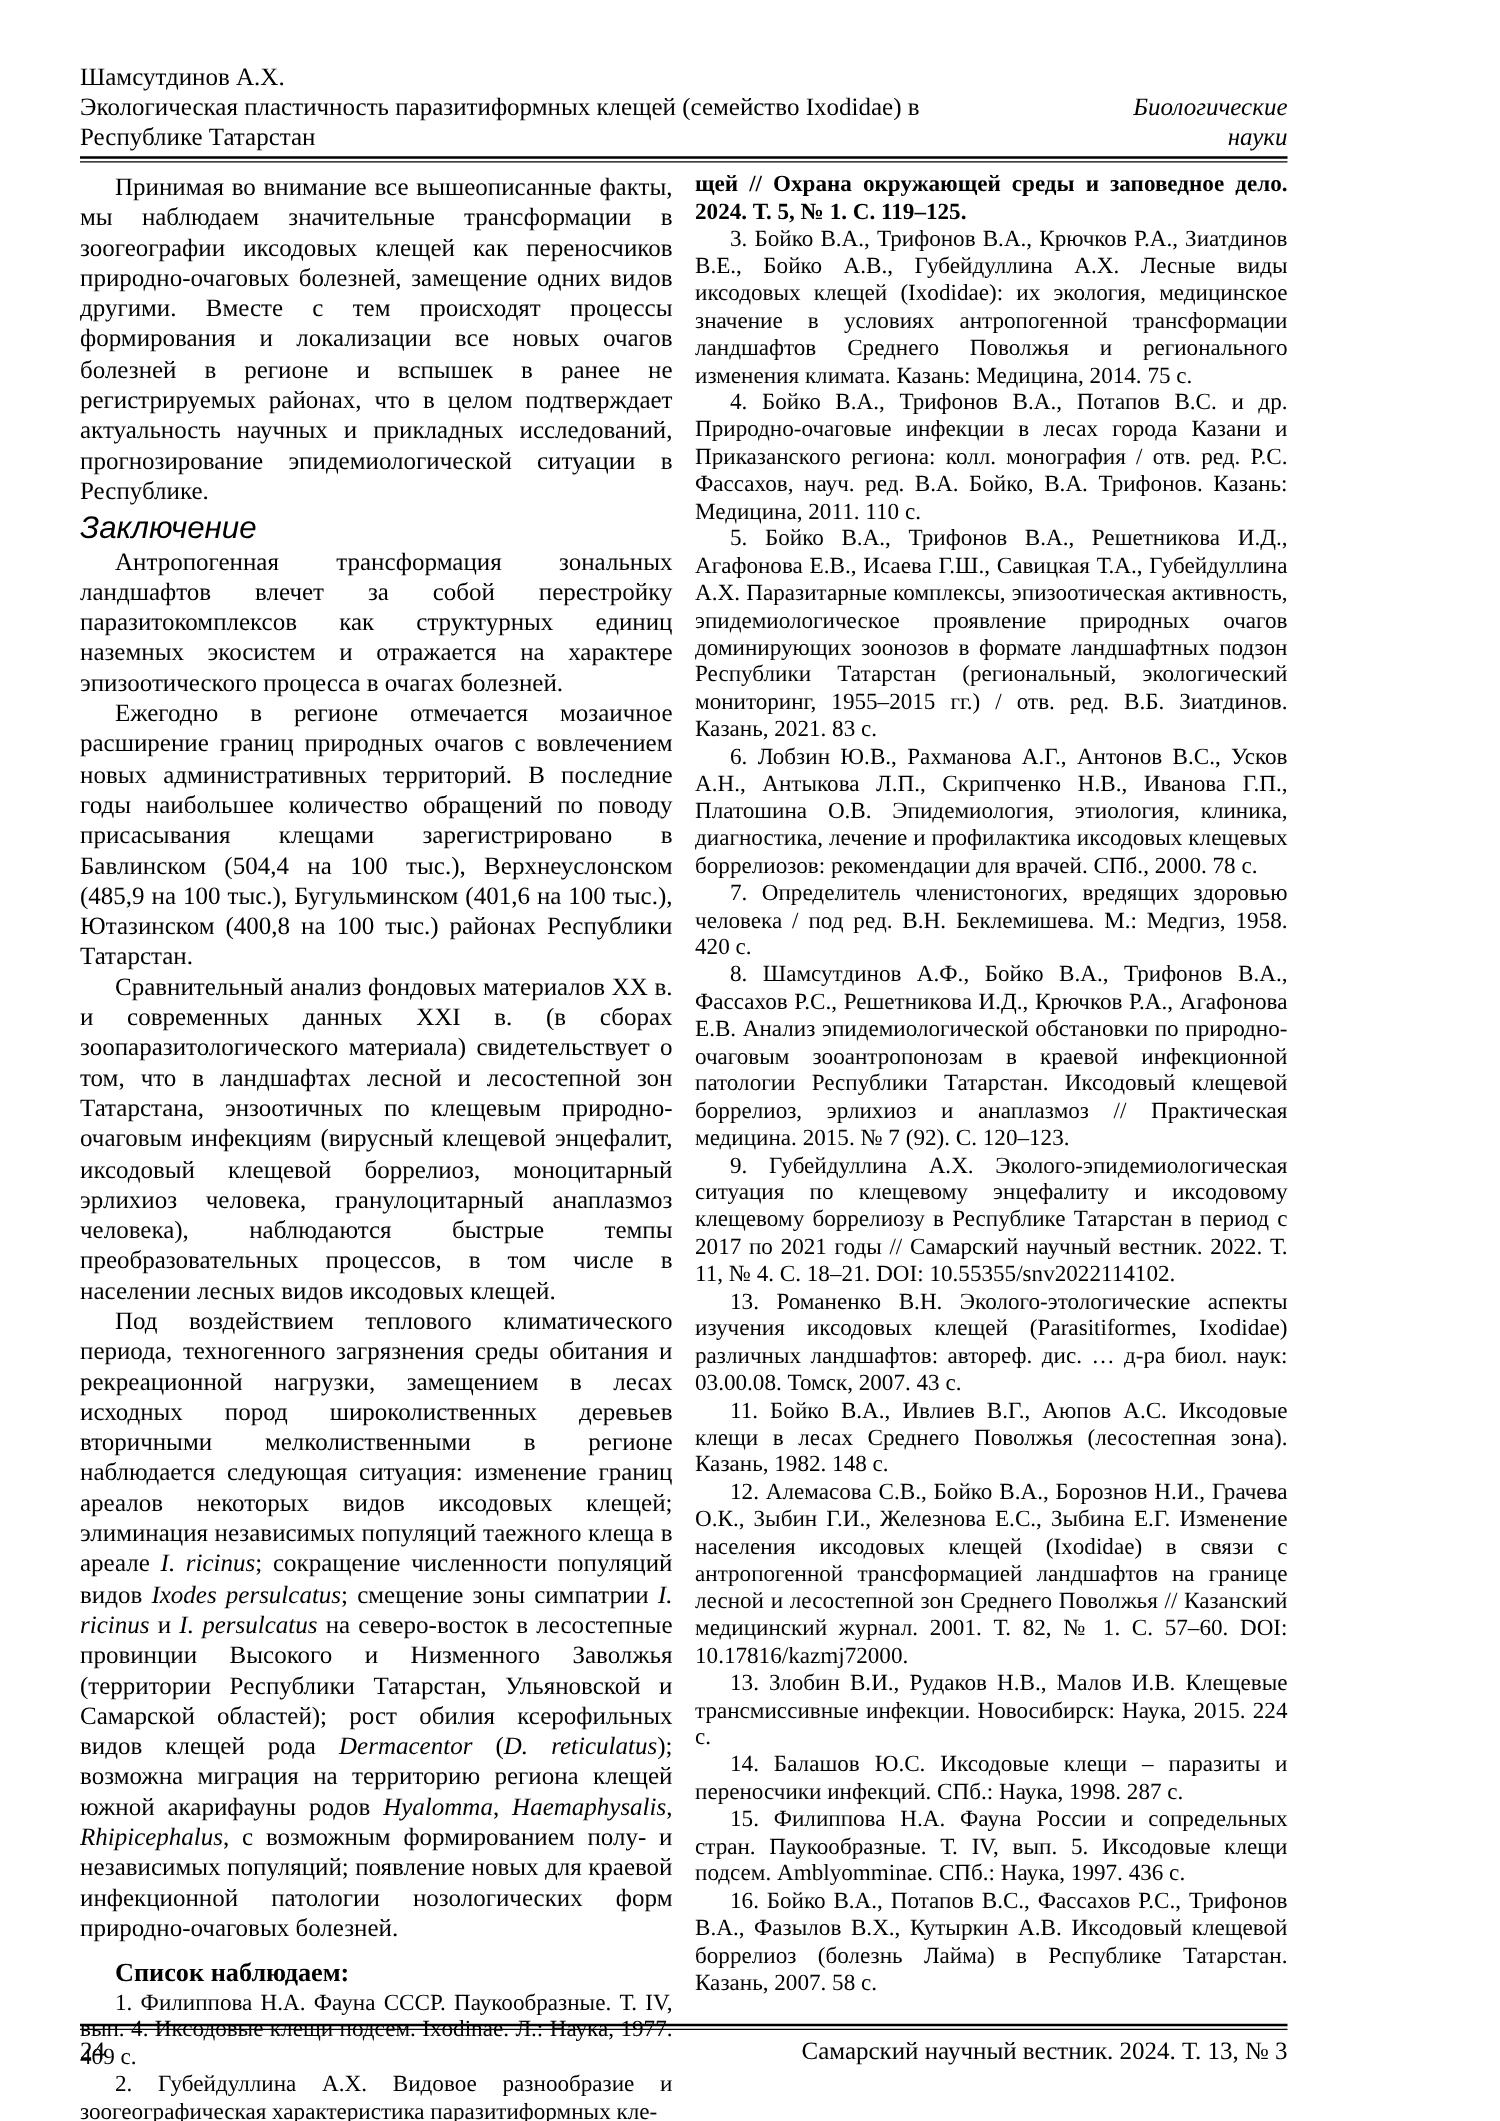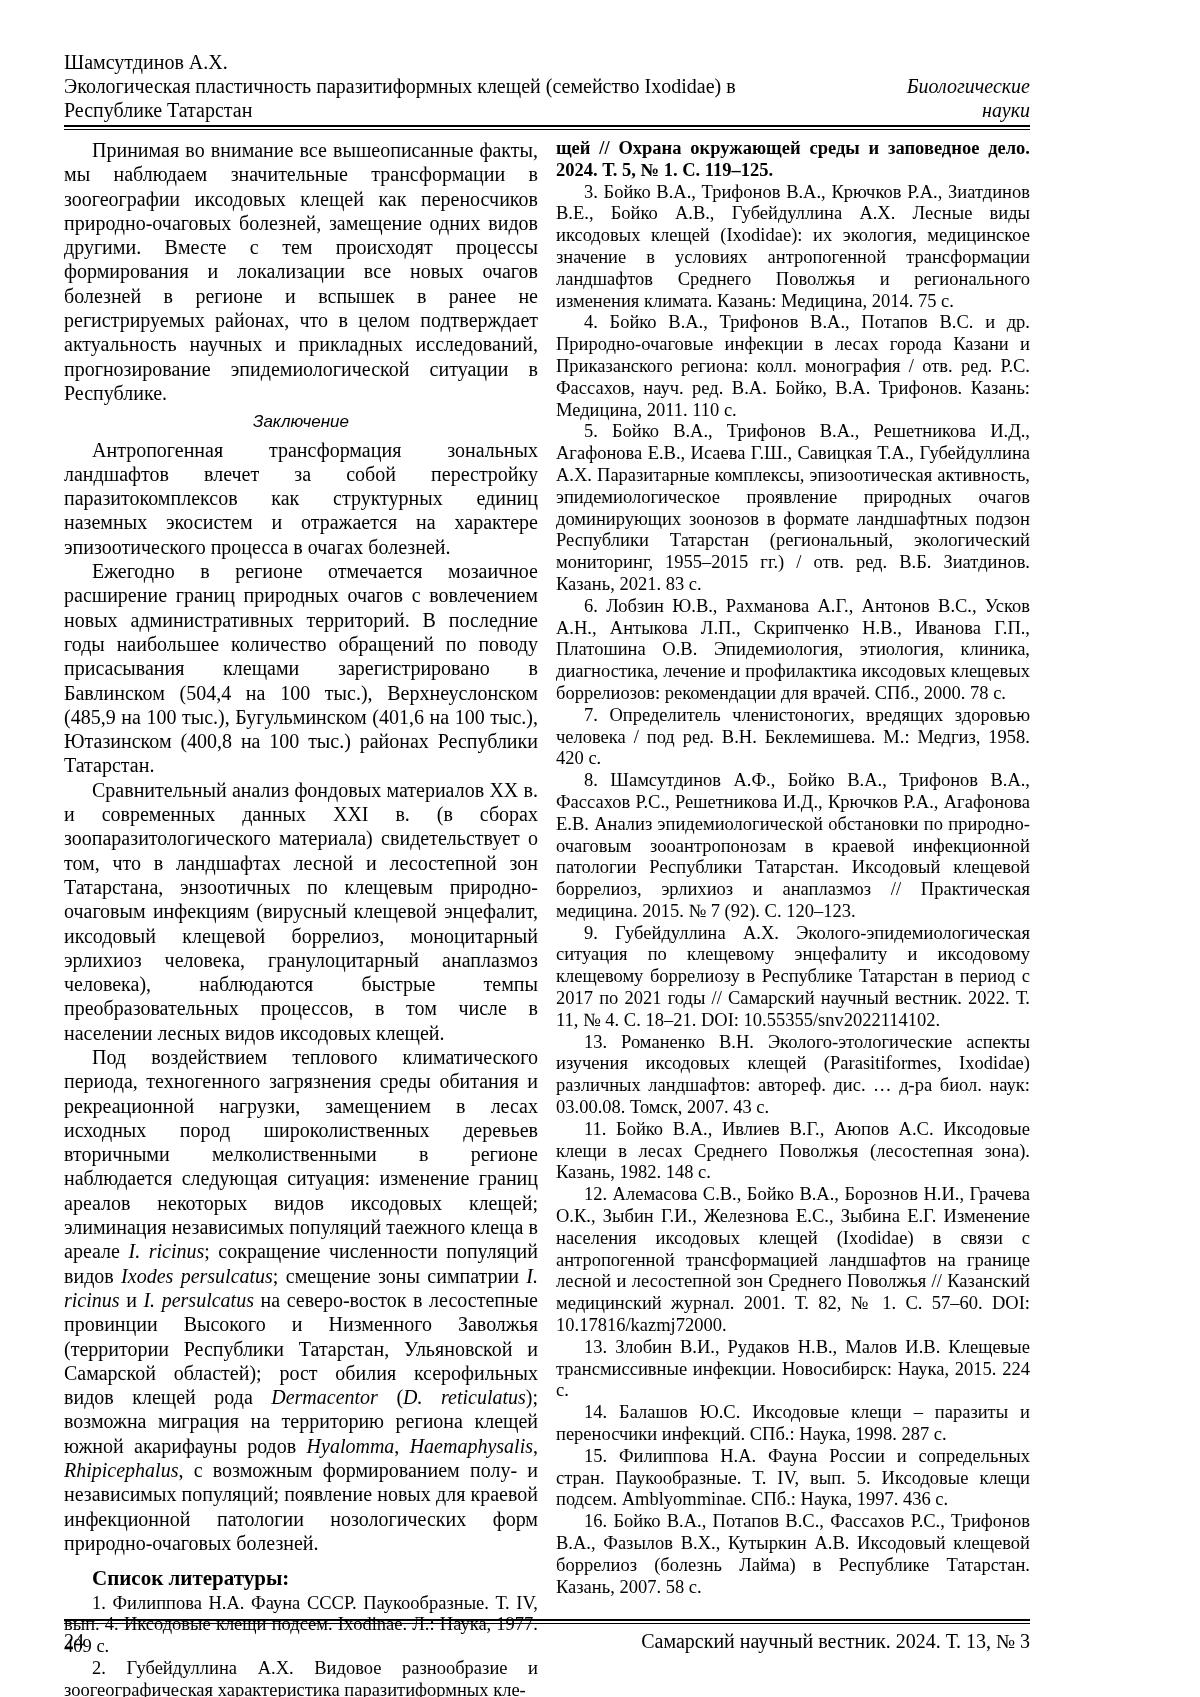--- a/index.html
+++ b/index.html
@@ -24,23 +24,23 @@
 
   
   .columns { display:flex; gap:18px; margin-top:8px; text-align:justify; }
   .col { width:474px; font-size:20px; line-height:24.3px; }
 
   p { margin:0; text-indent:28px; }
   p.cont { text-indent:0;font-weight:bold; }
   .species { font-style:italic; }
 
   .conclusion-heading {
-    text-align:center; text-indent:0;
+    text-align:left; text-indent:0;
     font-family:"Liberation Sans", sans-serif;
-    font-style:italic; font-size:17px;
+    font-style:italic; font-size:25px;
     margin:5px 0 3px 0;
   }
   .ref-heading {
     font-weight:bold; font-size:21px;
     margin-top:11px; margin-bottom:2px;
   }
   .ref { font-size:18.5px; line-height:21.8px; }
 
   
   .footer { position:absolute; left:64px; top:1616px; width:966px; font-size:20px; }
@@ -67,21 +67,21 @@
 
     <div class="columns">
 
       <div class="col">
         <p>Принимая во внимание все вышеописанные факты, мы наблюдаем значительные трансформации в зоогеографии иксодовых клещей как переносчиков природно-очаговых болезней, замещение одних видов другими. Вместе с тем происходят процессы формирования и локализации все новых очагов болезней в регионе и вспышек в ранее не регистрируемых районах, что в целом подтверждает актуальность научных и прикладных исследований, прогнозирование эпидемиологической ситуации в Республике.</p>
         <p class="conclusion-heading">Заключение</p>
         <p>Антропогенная трансформация зональных ландшафтов влечет за собой перестройку паразитокомплексов как структурных единиц наземных экосистем и отражается на характере эпизоотического процесса в очагах болезней.</p>
         <p>Ежегодно в регионе отмечается мозаичное расширение границ природных очагов с вовлечением новых административных территорий. В последние годы наибольшее количество обращений по поводу присасывания клещами зарегистрировано в Бавлинском (504,4 на 100 тыс.), Верхнеуслонском (485,9 на 100 тыс.), Бугульминском (401,6 на 100 тыс.), Ютазинском (400,8 на 100 тыс.) районах Республики Татарстан.</p>
         <p>Сравнительный анализ фондовых материалов XX в. и современных данных XXI в. (в сборах зоопаразитологического материала) свидетельствует о том, что в ландшафтах лесной и лесостепной зон Татарстана, энзоотичных по клещевым природно-очаговым инфекциям (вирусный клещевой энцефалит, иксодовый клещевой боррелиоз, моноцитарный эрлихиоз человека, гранулоцитарный анаплазмоз человека), наблюдаются быстрые темпы преобразовательных процессов, в том числе в населении лесных видов иксодовых клещей.</p>
         <p>Под воздействием теплового климатического периода, техногенного загрязнения среды обитания и рекреационной нагрузки, замещением в лесах исходных пород широколиственных деревьев вторичными мелколиственными в регионе наблюдается следующая ситуация: изменение границ ареалов некоторых видов иксодовых клещей; элиминация независимых популяций таежного клеща в ареале <span class="species">I. ricinus</span>; сокращение численности популяций видов <span class="species">Ixodes persulcatus</span>; смещение зоны симпатрии <span class="species">I. ricinus</span> и <span class="species">I. persulcatus</span> на северо-восток в лесостепные провинции Высокого и Низменного Заволжья (территории Республики Татарстан, Ульяновской и Самарской областей); рост обилия ксерофильных видов клещей рода <span class="species">Dermacentor</span> (<span class="species">D. reticulatus</span>); возможна миграция на территорию региона клещей южной акарифауны родов <span class="species">Hyalomma</span>, <span class="species">Haemaphysalis</span>, <span class="species">Rhipicephalus</span>, с возможным формированием полу- и независимых популяций; появление новых для краевой инфекционной патологии нозологических форм природно-очаговых болезней.</p>
-        <p class="ref-heading">Список литературы:</p>
+        <p class="ref-heading">Список наблюдаем:</p>
         <p class="ref">1. Филиппова Н.А. Фауна СССР. Паукообразные. Т. IV, вып. 4. Иксодовые клещи подсем. Ixodinae. Л.: Наука, 1977. 409 с.</p>
         <p class="ref">2. Губейдуллина А.Х. Видовое разнообразие и зоогеографическая характеристика паразитиформных кле-</p>
       </div>
 
       <div class="col">
         <p class="ref cont">щей // Охрана окружающей среды и заповедное дело. 2024. Т. 5, № 1. С. 119–125.</p>
         <p class="ref">3. Бойко В.А., Трифонов В.А., Крючков Р.А., Зиатдинов В.Е., Бойко А.В., Губейдуллина А.Х. Лесные виды иксодовых клещей (Ixodidae): их экология, медицинское значение в условиях антропогенной трансформации ландшафтов Среднего Поволжья и регионального изменения климата. Казань: Медицина, 2014. 75 с.</p>
         <p class="ref">4. Бойко В.А., Трифонов В.А., Потапов В.С. и др. Природно-очаговые инфекции в лесах города Казани и Приказанского региона: колл. монография / отв. ред. Р.С. Фассахов, науч. ред. В.А. Бойко, В.А. Трифонов. Казань: Медицина, 2011. 110 с.</p>
         <p class="ref">5. Бойко В.А., Трифонов В.А., Решетникова И.Д., Агафонова Е.В., Исаева Г.Ш., Савицкая Т.А., Губейдуллина А.Х. Паразитарные комплексы, эпизоотическая активность, эпидемиологическое проявление природных очагов доминирующих зоонозов в формате ландшафтных подзон Республики Татарстан (региональный, экологический мониторинг, 1955–2015 гг.) / отв. ред. В.Б. Зиатдинов. Казань, 2021. 83 с.</p>
         <p class="ref">6. Лобзин Ю.В., Рахманова А.Г., Антонов В.С., Усков А.Н., Антыкова Л.П., Скрипченко Н.В., Иванова Г.П., Платошина О.В. Эпидемиология, этиология, клиника, диагностика, лечение и профилактика иксодовых клещевых боррелиозов: рекомендации для врачей. СПб., 2000. 78 с.</p>

